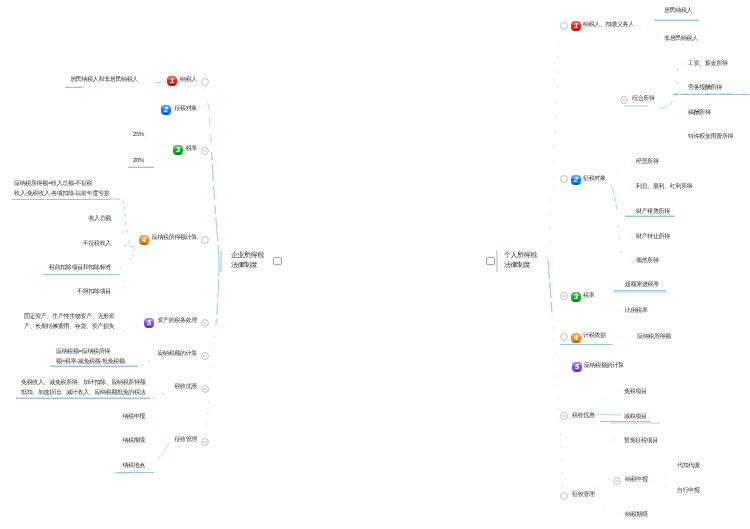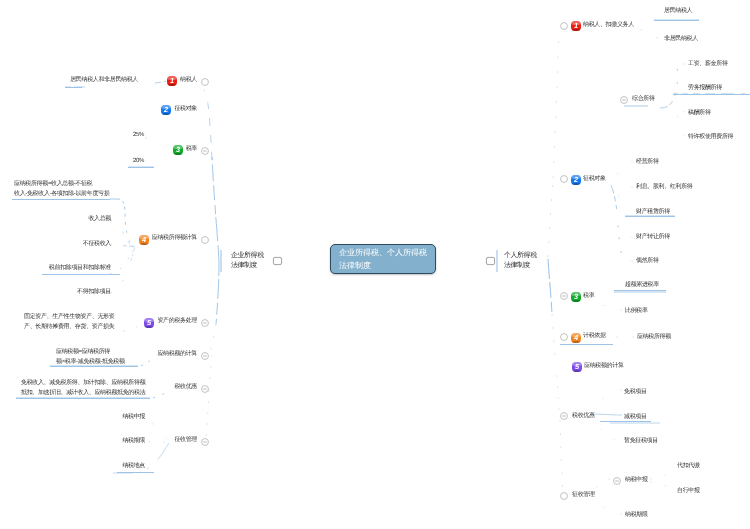--- a/index.html
+++ b/index.html
@@ -94,24 +94,20 @@
       <path d="M622,390 C612,390 600,400 592,410" stroke-width="1" stroke-dasharray="2 18" opacity=".3"></path>
       <path d="M610,423 L660,423 M622,415 C610,415 600,414 592,414" stroke-width="1" stroke-dasharray="50 3 2 9 2 12" opacity=".7"></path>
       <path d="M615,440 C606,440 598,426 592,417" stroke-width="1" stroke-dasharray="2 16" opacity=".3"></path>
       <path d="M610,479 C604,479 598,486 592,492" stroke-width="1" stroke-dasharray="2 13" opacity=".35"></path>
       <path d="M650,479 C660,479 666,476 670,470 M650,482 C660,482 666,486 672,490" stroke-width="1" stroke-dasharray="2 13" opacity=".3"></path>
       <path d="M622,514 C610,514 600,504 593,496" stroke-width="1" stroke-dasharray="2 16" opacity=".3"></path>
     </g>
 
   </svg>
 
-  <div class="root" style="left:330px;top:244px;">
-    <div>企业所得税、个人所得税</div>
-    <div>法律制度</div>
-  </div>
   <div class="node br" style="left:231px;top:251px;">
     <div>企业所得税</div>
     <div>法律制度</div>
   </div>
   <div class="toggle sq" style="left:273px;top:257px;">
       <svg width="9" height="8" viewBox="0 0 9 8">
         <rect x="0.4" y="0.4" width="8.2" height="7.2" rx="1.6" fill="#fff" stroke="#8a8a8a" stroke-width="0.8"></rect>
       </svg>
     </div>
   <div class="node br" style="left:504px;top:251px;">

